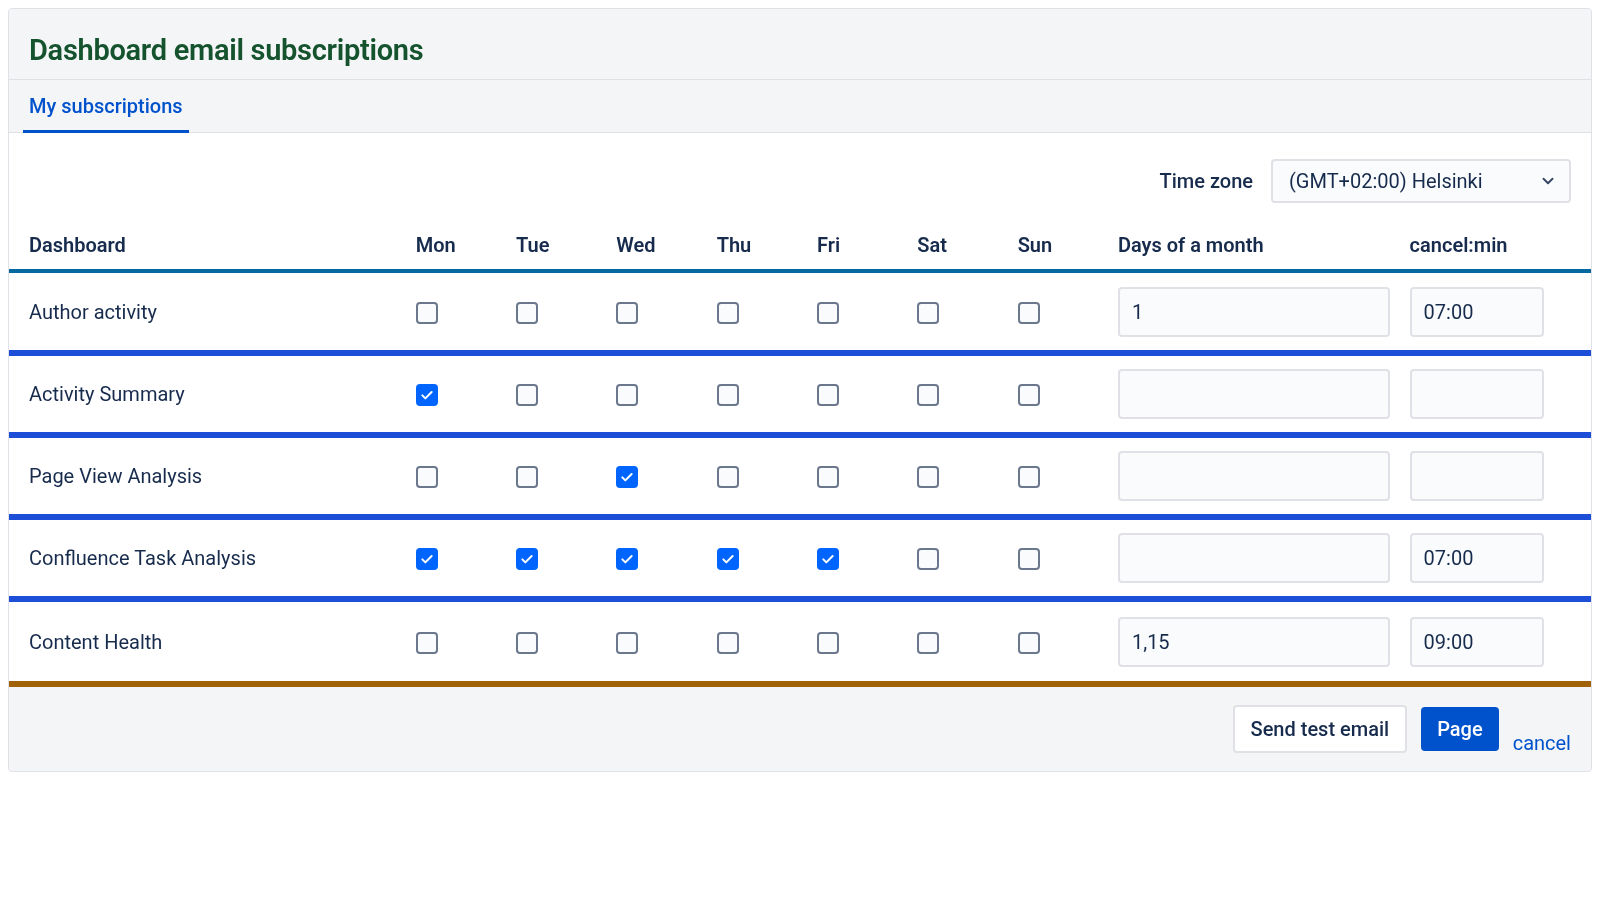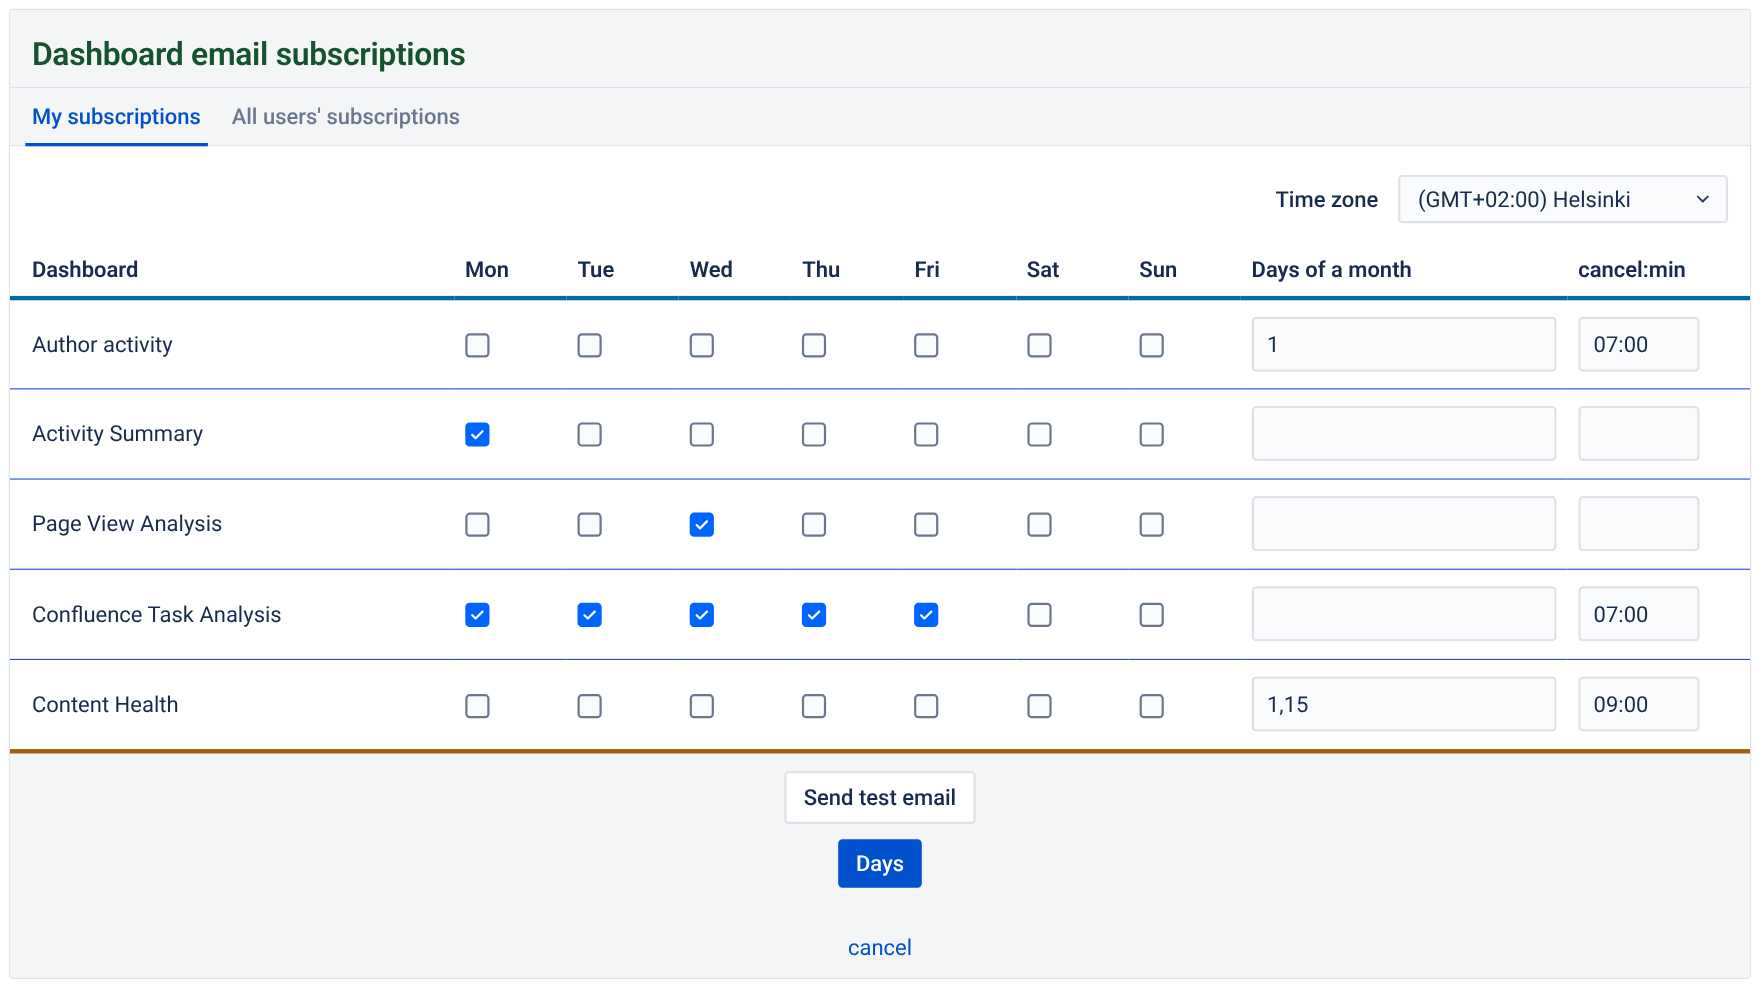--- a/index.html
+++ b/index.html
@@ -100,21 +100,21 @@
     font-weight: 600;
     color: #172B4D;
     border-bottom: 4px solid #0369a1;
     padding-top: 20px;
     padding-bottom: 12px;
   }
   table.sub-table thead th:first-child { padding-left: 20px; }
   table.sub-table thead th:last-child  { padding-right: 20px; }
 
   table.sub-table tbody td {
-    border-bottom: 1px solid #1d4ed8;
+    border-bottom: 6px solid #1d4ed8;
     height: 82px;
     font-size: 20px;
     color: #172B4D;
   }
   table.sub-table tbody tr:last-child td { border-bottom: none; }
   table.sub-table tbody td:first-child { padding-left: 20px; font-weight: 400; }
   table.sub-table tbody td:last-child  { padding-right: 20px; }
 
   .col-name  { width: 340px; }
   .col-day   { width: 86px; text-align: left; }
@@ -142,31 +142,30 @@
     width: 100%;
     height: 50px;
     border: 2px solid #DFE1E6;
     border-radius: 4px;
     background: #FAFBFC;
     font-size: 20px;
     padding: 0 12px;
     color: #172B4D;
     font-family: inherit;
   }
-  input.text-in.narrow { width: 110px; }
+  input.text-in.narrow { width: 134px; }
 
   .footer {
     background: #F4F5F7;
-    border-top: 4px solid #a16207;
+    border-top: 6px solid #a16207;
     padding: 16px 20px;
     display: flex;
     justify-content: flex-end;
     align-items: center;
     gap: 14px;
-    flex-direction: column;
   }
   .btn {
     font-size: 20px;
     border-radius: 4px;
     padding: 10px 16px;
     cursor: pointer;
     font-weight: 500;
     border: none;
     font-family: inherit;
   }
@@ -191,23 +190,20 @@
 
 <div class="panel">
 
   <div class="panel-header">
     <h1>Dashboard email subscriptions</h1>
   </div>
 
   <div class="tabs">
     <div class="tab active">
       <span>My subscriptions</span>
-    </div>
-    <div class="tab">
-      <span>All users' subscriptions</span>
     </div>
   </div>
 
   <div class="content">
 
     <div class="tz-row">
       <span class="tz-label">Time zone</span>
       <div class="tz-select">
         <span>(GMT+02:00) Helsinki</span>
         <span class="chev">
@@ -325,18 +321,18 @@
         </tbody>
     </table>
 
   </div>
 
   <div class="footer">
     <button class="btn btn-secondary">
       <span>Send test email</span>
     </button>
     <button class="btn btn-primary">
-      <span>Days</span>
+      <span>Page</span>
     </button>
     <span class="link-cancel">cancel</span>
   </div>
 
 </div>
 
 </body></html>

